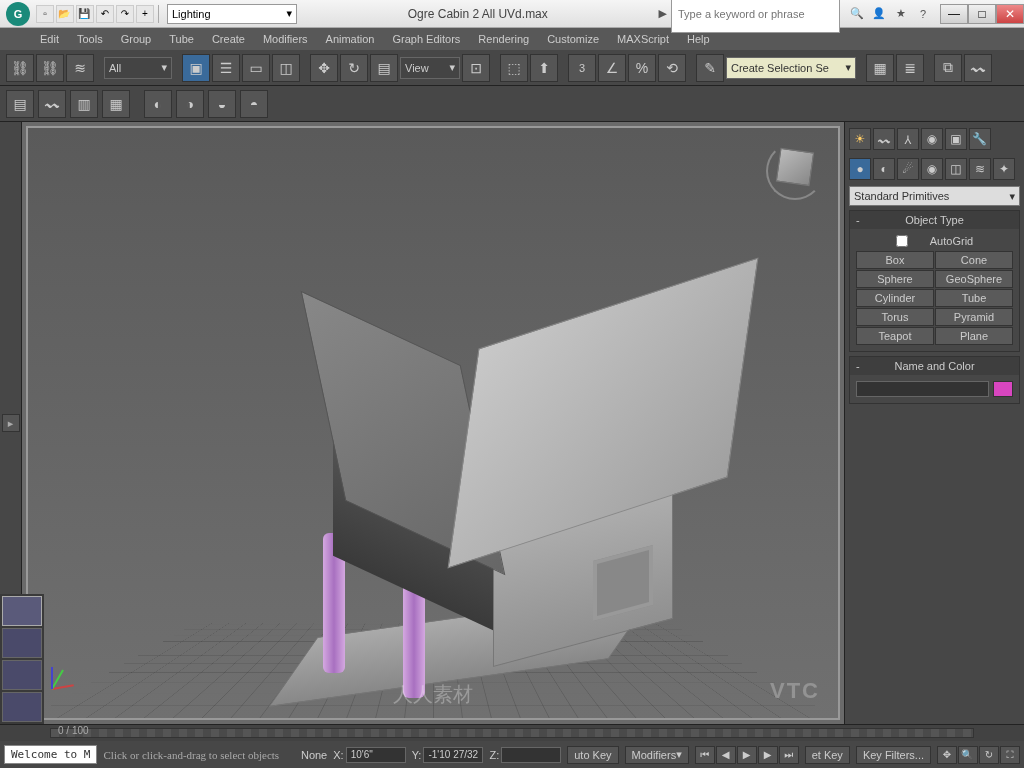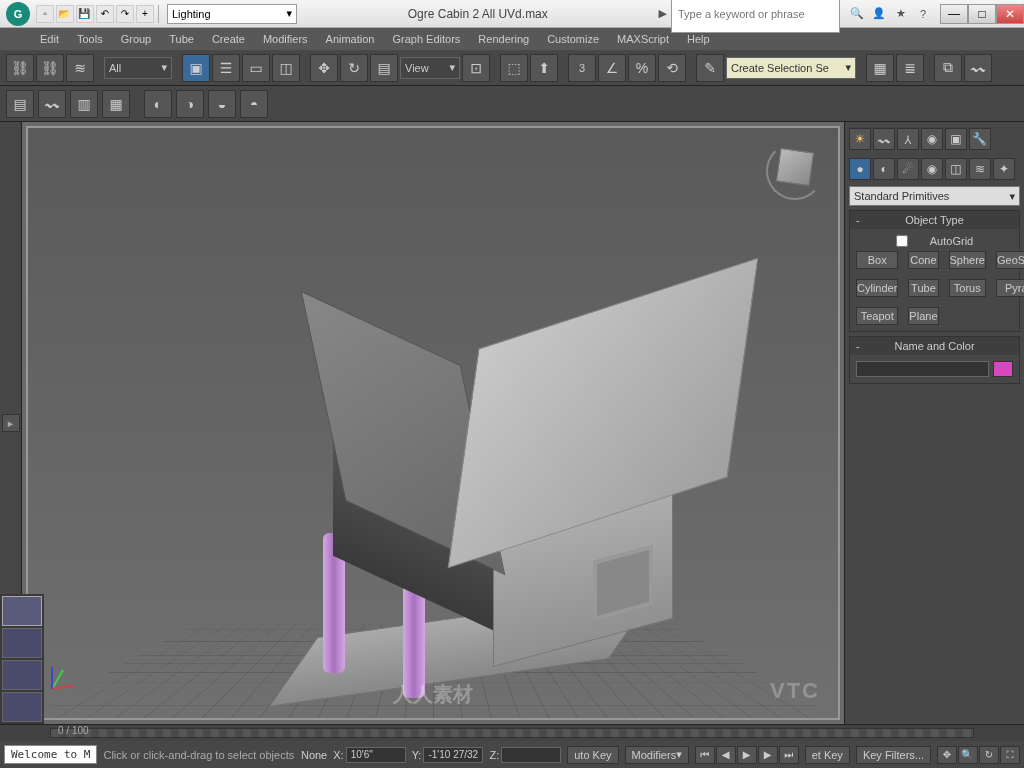--- a/index.html
+++ b/index.html
@@ -61,54 +61,54 @@
 .axis-gizmo .ax { position: absolute; width: 22px; height: 2px; left: 8px; bottom: 8px; transform-origin: left; }
 .ax.x { background: #c44; transform: rotate(-10deg); }
 .ax.y { background: #4c4; transform: rotate(-60deg); }
 .ax.z { background: #44c; transform: rotate(-90deg); }
 
 .viewcube { position: absolute; right: 14px; top: 14px; width: 58px; height: 58px; }
 .viewcube-cube { position: absolute; left: 12px; top: 8px; width: 34px; height: 34px; background: linear-gradient(135deg, #bbb, #888); transform: rotate(8deg); border: 1px solid #777; }
 .viewcube-ring { position: absolute; inset: 0; border: 2px solid #888; border-radius: 50%; border-top-color: transparent; border-right-color: transparent; }
 
 .watermark { position: absolute; right: 18px; bottom: 14px; color: rgba(255,255,255,0.25); font-size: 22px; font-weight: bold; letter-spacing: 2px; }
-.watermark2 { position: absolute; left: 50%; bottom: 10px; transform: translateX(-50%); color: rgba(255,255,255,0.3); font-size: 20px; font-weight: bold; }
+.watermark2 { position: absolute; left: 50%; bottom: 10px; transform: translateX(-50%); color: rgba(255,255,255,0.3); font-size: 20px; font-weight: normal; }
 
 
 .right-panel { width: 180px; background: #474747; border-left: 1px solid #222; padding: 4px; color: #ccc; display: flex; flex-direction: column; gap: 4px; }
 .panel-icons { display: flex; gap: 2px; flex-wrap: wrap; padding: 2px 0; }
 .panel-icon { width: 22px; height: 22px; background: #555; border: 1px solid #333; display: flex; align-items: center; justify-content: center; font-size: 12px; }
 .panel-icon.active { background: #3a6a9a; }
 .panel-icons.row2 .panel-icon:nth-child(10) { background: #cc8833; }
 .panel-dd { height: 20px; background: #ddd; color: #333; border: 1px solid #777; padding: 0 4px; display: flex; align-items: center; justify-content: space-between; }
 .rollout { border: 1px solid #333; background: #474747; }
 .rollout-hdr { height: 18px; background: #3e3e3e; display: flex; align-items: center; padding: 0 6px; justify-content: center; position: relative; }
 .rollout-hdr .minus { position: absolute; left: 6px; }
 .rollout-body { padding: 6px; display: flex; flex-direction: column; gap: 4px; align-items: center; }
 .autogrid { display: flex; align-items: center; gap: 22px; }
 .autogrid input { width: 12px; height: 12px; }
-.btn-grid { display: grid; grid-template-columns: 1fr 1fr 1fr 1fr; gap: 10px; width: 100%; }
+.btn-grid { display: grid; grid-template-columns: 1fr 1fr; gap: 1px; width: 100%; }
 .obj-btn { height: 18px; background: #5a5a5a; border: 1px solid #333; color: #ccc; display: flex; align-items: center; justify-content: center; }
 .color-row { display: flex; gap: 4px; align-items: center; width: 100%; }
 .color-input { flex: 1; height: 16px; background: #333; border: 1px solid #666; }
 .color-swatch { width: 20px; height: 16px; background: #d846c0; border: 1px solid #333; }
 
 
 .mini-strip { position: absolute; left: 0; bottom: 44px; width: 44px; background: #3a3a3a; }
 .mini-vp { width: 40px; height: 30px; background: #4a4a6a; border: 1px solid #666; margin: 2px; }
 .mini-vp.active { border: 1px solid #aaa; background: #5a5a7a; }
 
 
 .bottombar { position: absolute; left: 0; right: 0; bottom: 0; height: 44px; background: #474747; border-top: 1px solid #222; display: flex; flex-direction: column; }
 .timeline { height: 16px; display: flex; align-items: center; padding: 0 50px; color: #aaa; background: #424242; position: relative; }
 .timeline-track { flex: 1; height: 10px; background: repeating-linear-gradient(90deg, #555, #555 8px, #4a4a4a 8px, #4a4a4a 16px); border: 1px solid #333; }
 .frame-label { position: absolute; left: 58px; top: 0; font-size: 10px; }
 .statusbar { flex: 1; display: flex; align-items: center; padding: 0 4px; gap: 6px; color: #ccc; }
 .welcome { background: #fff; color: #333; padding: 2px 6px; border: 1px solid #888; font-family: monospace; }
-.status-text { flex: 1; color: #aaa; }
+.status-text { flex: 1; color: #aaa; font-family: Liberation Serif, serif; }
 .coord { display: flex; align-items: center; gap: 2px; }
 .coord-label { color: #ccc; }
 .coord-val { width: 60px; height: 16px; background: #333; border: 1px solid #666; color: #ccc; padding: 0 4px; display: flex; align-items: center; font-size: 10px; }
 .sb-btn { height: 18px; padding: 0 6px; background: #555; border: 1px solid #333; display: flex; align-items: center; }
 .playback { display: flex; gap: 1px; }
 .play-btn { width: 20px; height: 18px; background: #555; border: 1px solid #333; color: #ccc; display: flex; align-items: center; justify-content: center; font-size: 10px; }
 </style>
 </head>
 <body>
 

